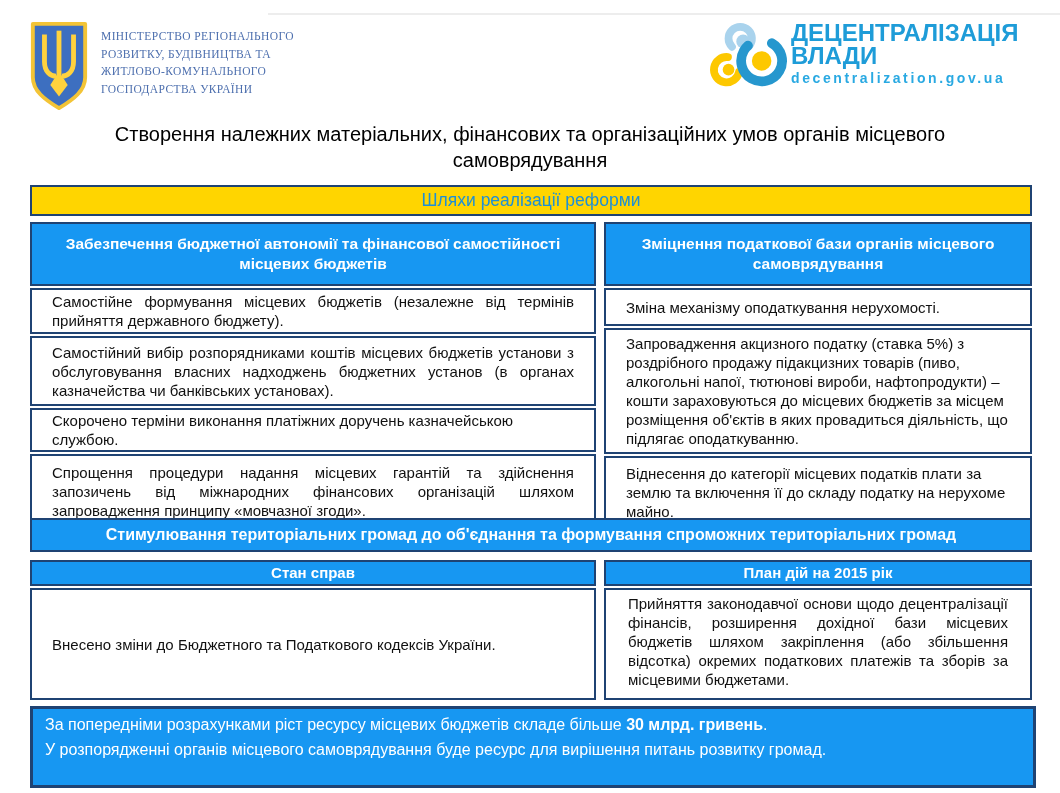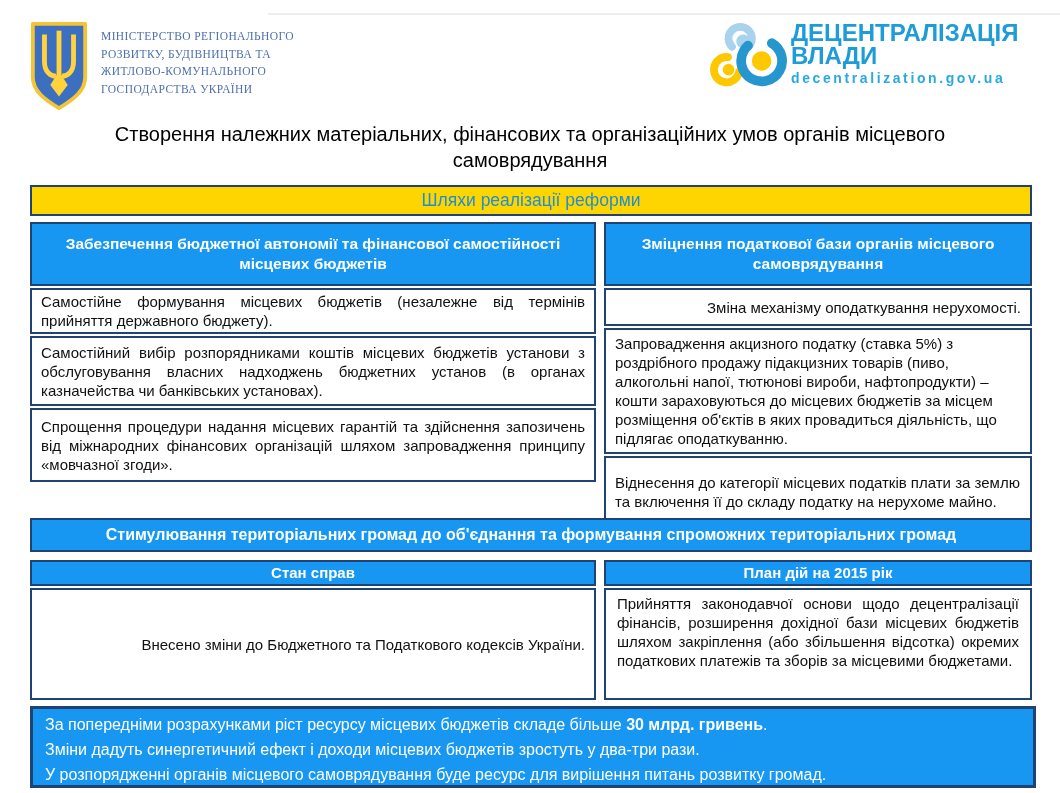--- a/index.html
+++ b/index.html
@@ -45,21 +45,21 @@
   .cols2{left:30px;top:560px;width:1002px;height:140px;}
   .colL{position:absolute;left:0;top:0;width:566px;display:flex;flex-direction:column;gap:2px;}
   .colR{position:absolute;left:574px;top:0;width:428px;display:flex;flex-direction:column;gap:2px;}
 
   .col-hdr{background:var(--blue);border:2px solid var(--navy);box-sizing:border-box;
     color:#fff;font-weight:bold;font-size:15.5px;line-height:20px;text-align:center;
     display:flex;align-items:center;justify-content:center;height:64px;padding:0 8px;}
   .col-hdr2{height:26px;font-size:15px;line-height:18px;}
 
   .cell{border:2px solid var(--navy);background:#fff;box-sizing:border-box;
-    padding:2px 9px;display:flex;align-items:center;font-size:15px;line-height:19px;color:#111;justify-content:flex-end;}
+    padding:2px 20px;display:flex;align-items:center;font-size:15px;line-height:19px;color:#111;}
   .justify{text-align:justify;}
   .hL1{height:46px}.hL2{height:70px}.hL3{height:44px}.hL4{height:74px}
   .hR1{height:38px}.hR2{height:126px}.hR3{height:72px}
   .content2{height:112px;}
   .content2 .pad{padding:2px 2px;}
 
   .footer{left:30px;top:706px;width:1006px;height:82px;background:var(--blue);
     border:3px solid var(--navy);box-sizing:border-box;color:#fff;
     padding:3px 12px;font-size:16px;line-height:25px;}
   .footer b{font-weight:bold;}
@@ -117,20 +117,23 @@
 
   <div class="abs cols1">
     <div class="colL">
       <div class="col-hdr">Забезпечення бюджетної автономії та фінансової самостійності місцевих бюджетів</div>
       <div class="cell hL1">
         <span class="justify">Самостійне формування місцевих бюджетів (незалежне від термінів прийняття державного бюджету).</span>
       </div>
       <div class="cell hL2">
         <span class="justify">Самостійний вибір розпорядниками коштів місцевих бюджетів установи з обслуговування власних надходжень бюджетних установ (в органах казначейства чи банківських установах).</span>
       </div>
+      <div class="cell hL3">
+        <span>Скорочено терміни виконання платіжних доручень казначейською службою.</span>
+      </div>
       <div class="cell hL4">
         <span class="justify">Спрощення процедури надання місцевих гарантій та здійснення запозичень від міжнародних фінансових організацій шляхом запровадження принципу «мовчазної згоди».</span>
       </div>
     </div>
     <div class="colR">
       <div class="col-hdr">Зміцнення податкової бази органів місцевого самоврядування</div>
       <div class="cell hR1">
         <span>Зміна механізму оподаткування нерухомості.</span>
       </div>
       <div class="cell hR2">
@@ -154,17 +157,16 @@
     <div class="colR">
       <div class="col-hdr col-hdr2">План дій на 2015 рік</div>
       <div class="cell content2" style="align-items:flex-start;">
         <span class="justify pad">Прийняття законодавчої основи щодо децентралізації фінансів, розширення дохідної бази місцевих бюджетів шляхом закріплення (або збільшення відсотка) окремих податкових платежів та зборів за місцевими бюджетами.</span>
       </div>
     </div>
   </div>
 
   <div class="abs footer">
     <div><span>За попередніми розрахунками ріст ресурсу місцевих бюджетів складе більше </span><b>30 млрд. гривень</b><span>.</span></div>
-    <div>Зміни дадуть синергетичний ефект і доходи місцевих бюджетів зростуть у два-три рази.</div>
     <div>У розпорядженні органів місцевого самоврядування буде ресурс для вирішення питань розвитку громад.</div>
   </div>
 
 </div>
 
 </body></html>

